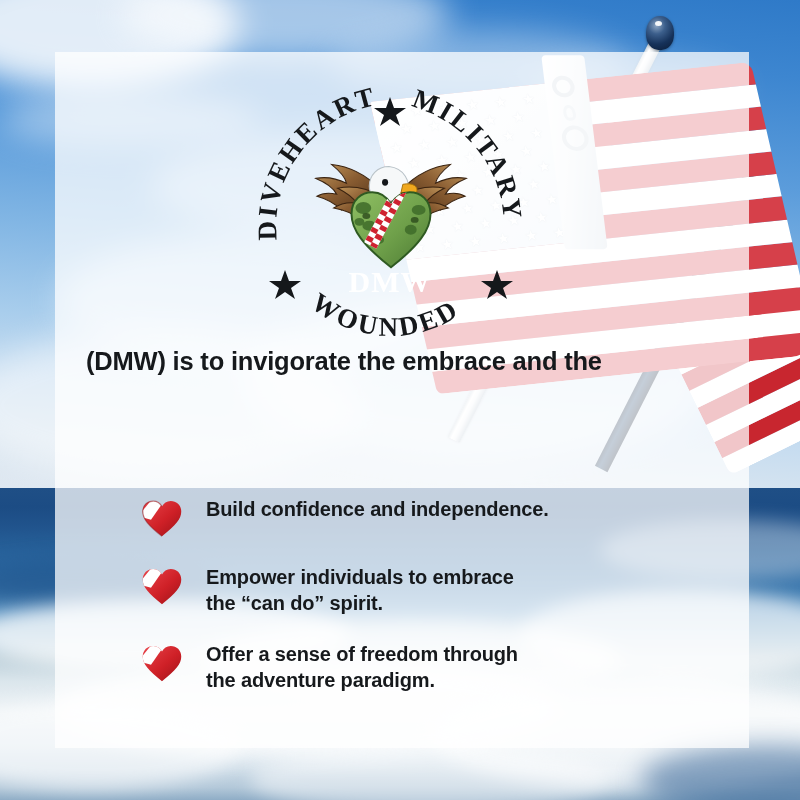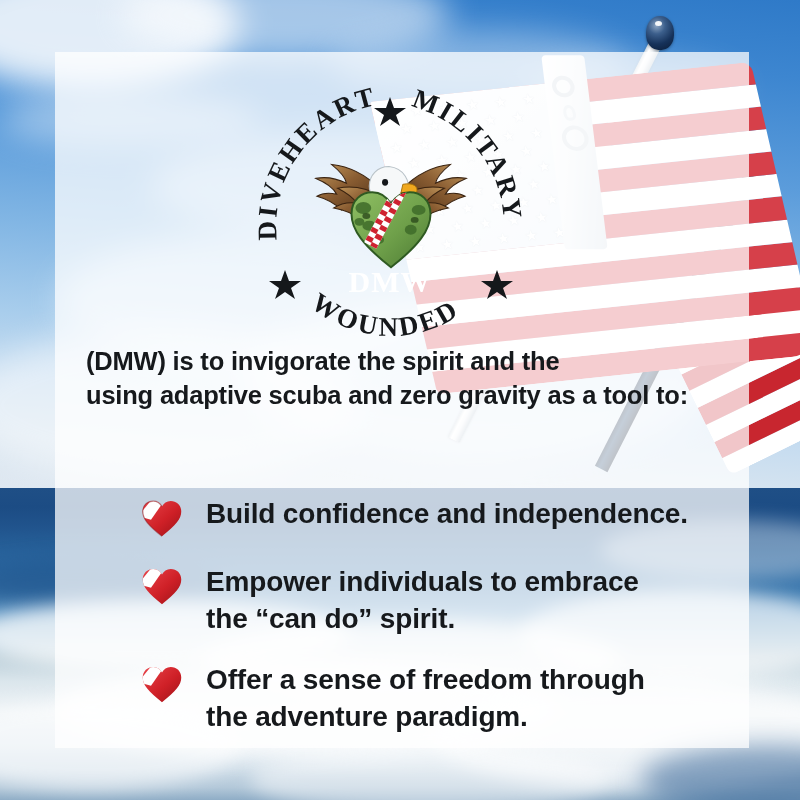--- a/index.html
+++ b/index.html
@@ -128,21 +128,21 @@
     font-size:25.5px; font-weight:bold; line-height:1.35; color:#16191c;
     letter-spacing:-.2px;
   }
   .mission div { white-space:nowrap; }
 
   
   .bullets { position:absolute; left:140px; top:494px; width:560px; }
   .bullet { display:flex; align-items:flex-start; margin-bottom:22px; }
   .bullet .hic { flex:0 0 44px; height:44px; margin-right:22px; margin-top:2px; }
   .bullet .btxt {
-    font-size:28px; font-weight:bold; line-height:1.32; color:#16191c; letter-spacing:-.15px;
+    font-size:20px; font-weight:bold; line-height:1.32; color:#16191c; letter-spacing:-.15px;
     padding-top:2px;
   }
   .bullet .btxt div { white-space:nowrap; }
   .b2 { margin-top:14px; }
   .b3 { margin-top:16px; }
 </style>
 </head>
 <body>
 
 <div id="canvas">
@@ -407,22 +407,21 @@
     </svg>
 
     <div class="dmw-mark">
       <div class="dmw-word">DMW</div><span class="dmw-word" style="position:absolute;">
           <span class="dmw-reg">®</span>
         </span>
     </div>
   </div>
 
   <div class="mission">
-    <div>(DMW) is to invigorate the spirit and the</div>
-    <div>using adaptive scuba and zero gravity as a tool to:</div>
+    <div>(DMW) is to invigorate the embrace and the</div>
   </div>
 
   <div class="bullets">
 
     <div class="bullet">
       <svg class="hic" viewBox="0 0 48 48">
         <defs>
           <clipPath id="hc1">
               <path d="M24,44 C9,32 3,25 3,17 C3,10 8,5.5 14.5,5.5 C19,5.5 22,8 24,11.5 C26,8 29,5.5 33.5,5.5 C40,5.5 45,10 45,17 C45,25 39,32 24,44 Z"></path>
             </clipPath>

